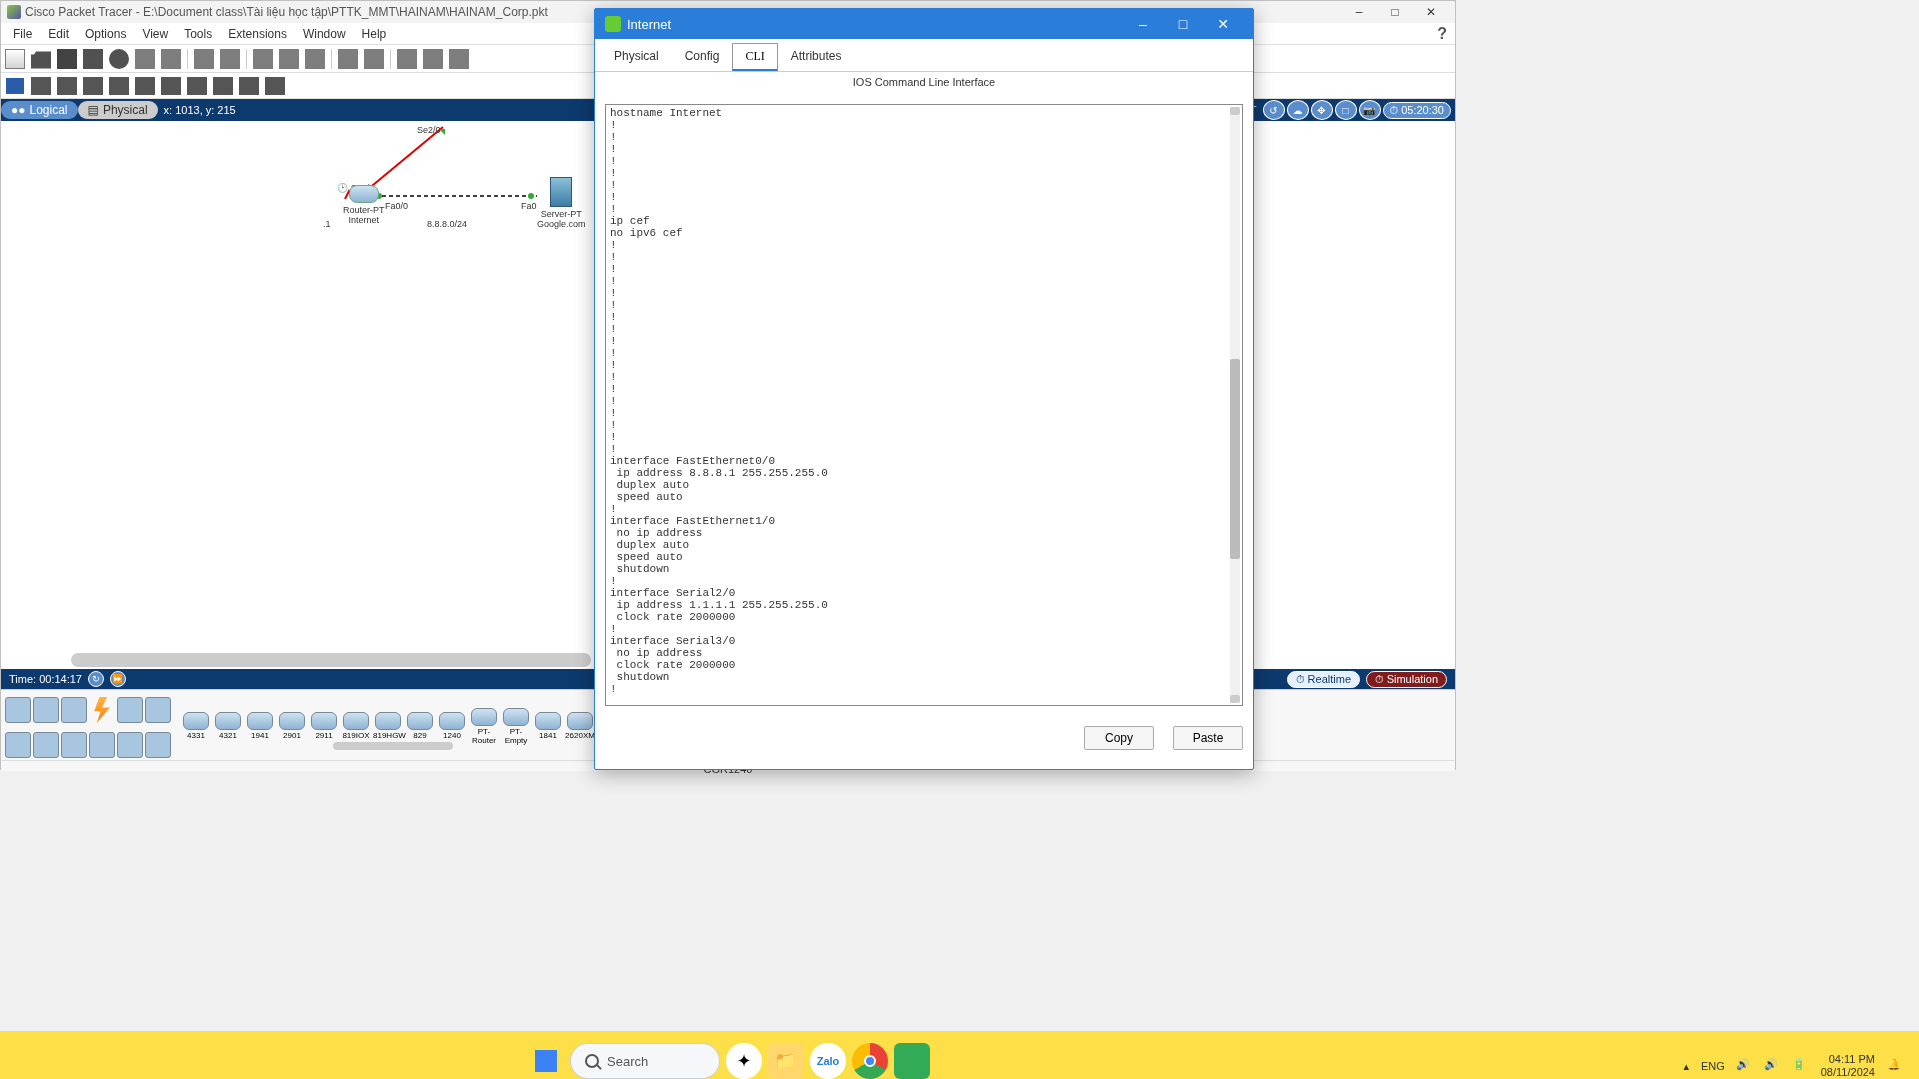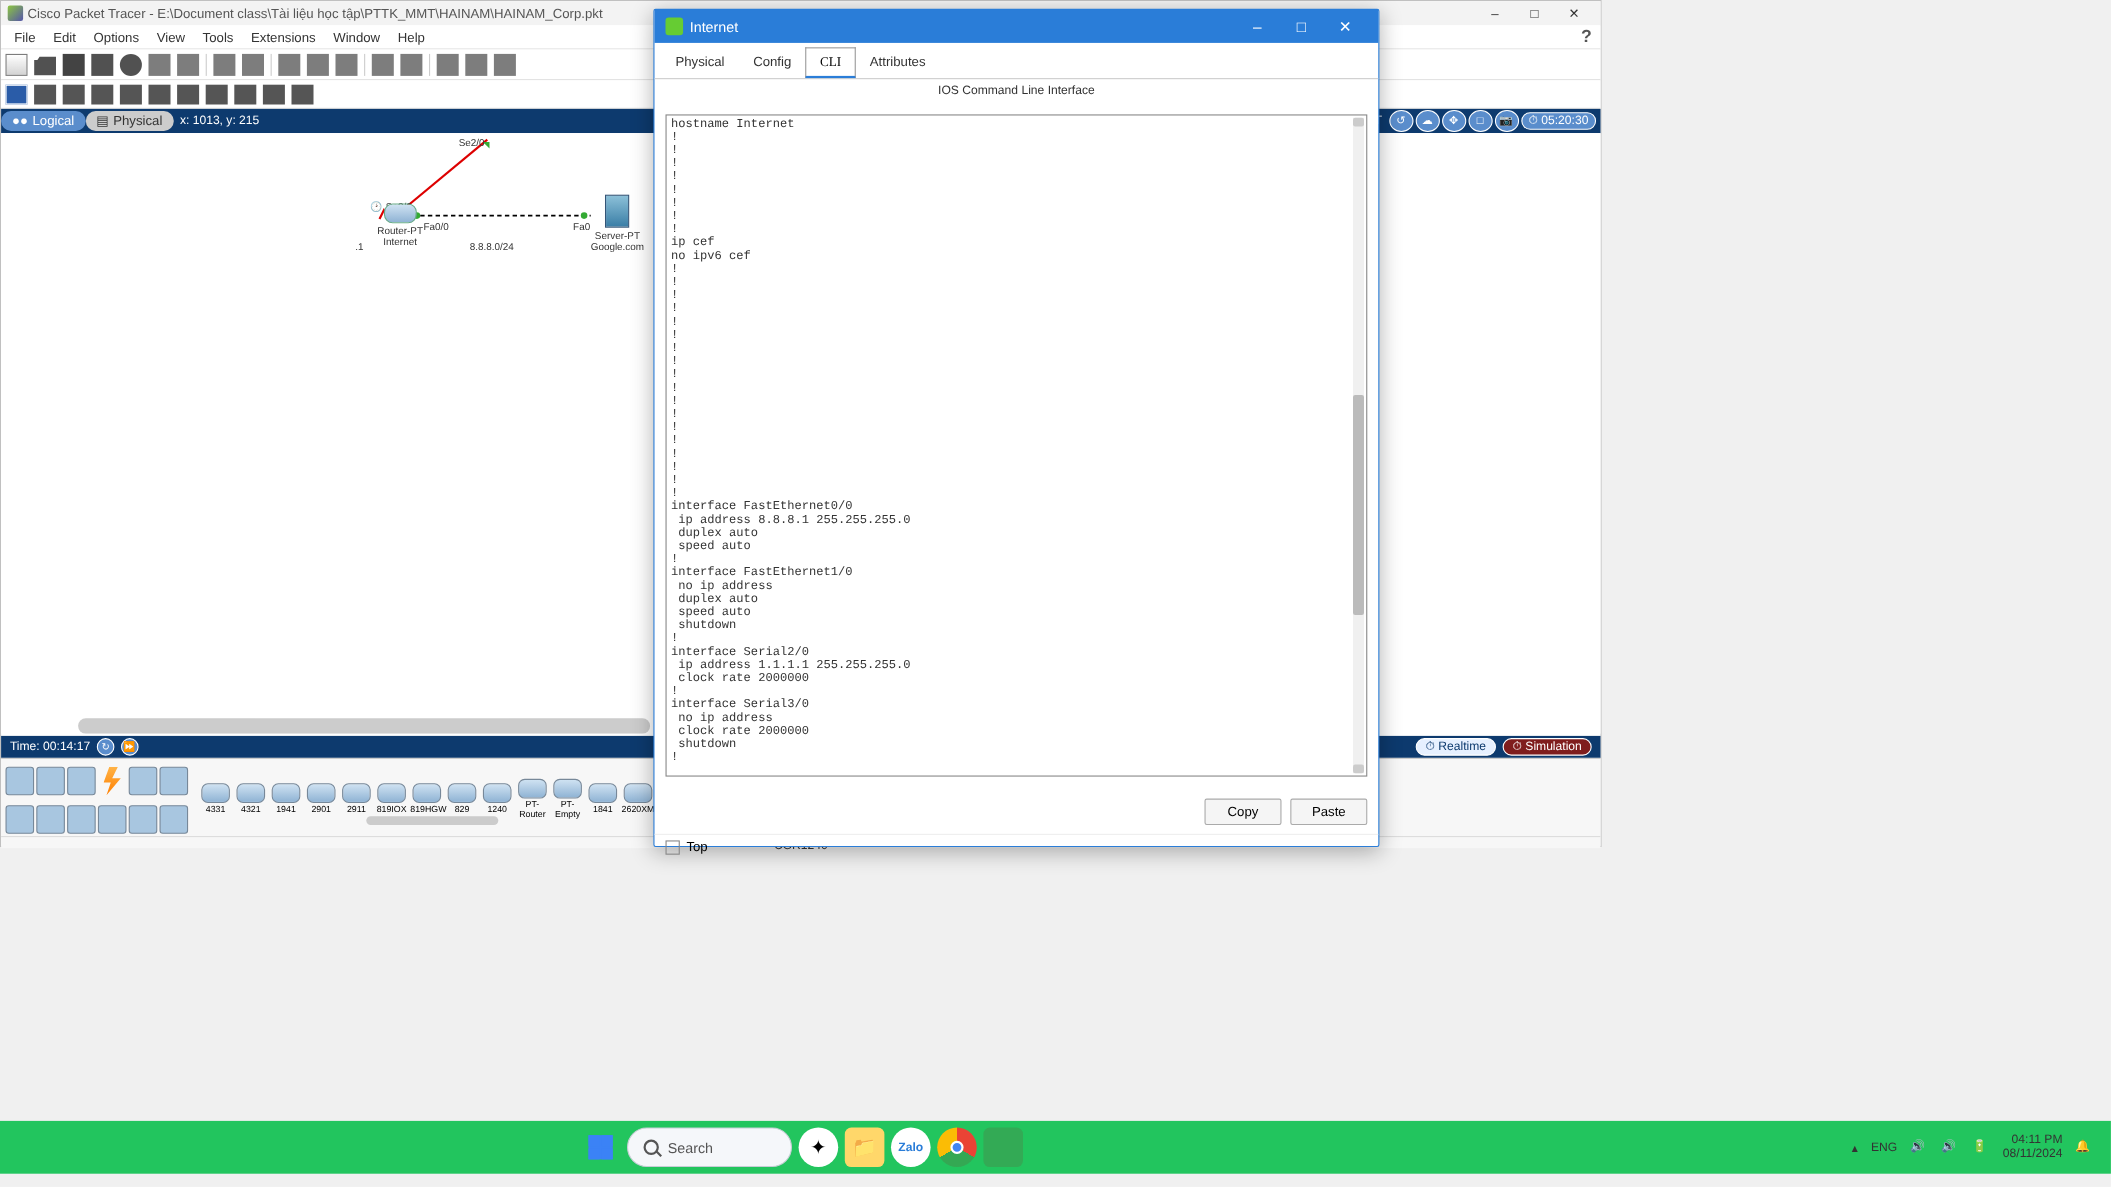--- a/index.html
+++ b/index.html
@@ -67,27 +67,27 @@
 .dialog .dtitle .dspacer { flex: 1; }
 .dialog .dtitle .dbtn { width: 40px; height: 30px; display: flex; align-items: center; justify-content: center; font-size: 14px; }
 .dialog .dtabs { display: flex; border-bottom: 1px solid #ccc; padding: 4px 6px 0; font-size: 12px; }
 .dialog .dtab { padding: 5px 12px; border: 1px solid transparent; border-bottom: none; color: #333; }
 .dialog .dtab.active { border-color: #999; border-bottom: 2px solid #2a7dd8; background: #fff; color: #000; font-family: Liberation Serif, serif; }
 .dialog .cli-caption { text-align: center; font-size: 11px; padding: 4px; color: #333; }
 .dialog .cli-box { margin: 12px 10px; border: 1px solid #888; height: 602px; position: relative; background: #fff; }
 .dialog .cli-text { font-family: "Courier New", monospace; font-size: 11px; line-height: 12px; white-space: pre; padding: 2px 4px; color: #333; overflow: hidden; height: 100%; }
 .dialog .cli-scroll { position: absolute; right: 2px; top: 2px; width: 10px; height: calc(100% - 4px); background: #f0f0f0; }
 .dialog .cli-scroll .thumb { position: absolute; width: 10px; background: #bbb; border-radius: 2px; }
-.dialog .btn-row { display: flex; justify-content: flex-end; padding: 8px 10px; gap: 8px; }
+.dialog .btn-row { display: flex; justify-content: flex-end; padding: 8px 10px; gap: 19px; }
 .dialog .btn { width: 70px; height: 24px; border: 1px solid #aaa; background: #f5f5f5; font-size: 12px; display: flex; align-items: center; justify-content: center; border-radius: 2px; }
 .dialog .top-row { display: flex; align-items: center; padding: 4px 10px; font-size: 12px; gap: 6px; border-top: 1px solid #eee; }
 .dialog .top-row .chk { width: 13px; height: 13px; border: 1px solid #888; }
 
 
-.taskbar { position: absolute; left: 0; bottom: 12px; width: 100%; height: 48px; background: #22c55e; display: flex; align-items: center; padding: 0 8px; }
+.taskbar { position: absolute; left: 0; bottom: 0; width: 100%; height: 48px; background: #fde047; display: flex; align-items: flex-end; padding: 0 8px; }
 .taskbar .start { width: 36px; height: 36px; margin-left: 520px; display: flex; align-items: center; justify-content: center; }
 .taskbar .start .winlogo { width: 22px; height: 22px; background: conic-gradient(#3b82f6 0 25%,#3b82f6 25% 50%,#3b82f6 50% 75%,#3b82f6 75% 100%); display: grid; grid-template: 1fr 1fr/1fr 1fr; gap: 2px; }
 .taskbar .start .winlogo div { background: #3b82f6; }
 .taskbar .search { display: flex; align-items: center; background: #f5f7fa; border-radius: 20px; height: 36px; padding: 0 14px; margin-left: 6px; width: 150px; gap: 8px; border: 1px solid #c8ced6; }
 .taskbar .search .mag { width: 14px; height: 14px; border: 2px solid #555; border-radius: 50%; position: relative; }
 .taskbar .search .mag::after { content: ""; position: absolute; width: 6px; height: 2px; background: #555; right: -5px; bottom: -2px; transform: rotate(45deg); }
 .taskbar .search span { font-size: 13px; color: #555; }
 .taskbar .tbicon { width: 36px; height: 36px; margin-left: 6px; border-radius: 6px; display: flex; align-items: center; justify-content: center; font-size: 18px; }
 .taskbar .tray { margin-left: auto; display: flex; align-items: center; gap: 12px; font-size: 11px; color: #333; padding-right: 8px; }
 .taskbar .tray .clock { text-align: right; line-height: 13px; }
@@ -322,24 +322,20 @@
     <div class="cli-scroll">
       <div style="top:0;height:8px;background:#ccc" class="thumb"></div>
       <div style="top:252px;height:200px" class="thumb"></div>
       <div style="bottom:0;height:8px;background:#ccc" class="thumb"></div>
     </div>
   </div>
   <div class="btn-row">
     <div class="btn">Copy</div>
     <div class="btn">Paste</div>
   </div>
-  <div class="top-row">
-    <div class="chk"></div>
-    <span>Top</span>
-  </div>
 </div>
 
 <div class="taskbar">
   <div class="start">
     <div class="winlogo">
         <div></div>
         <div></div>
         <div></div>
         <div></div>
       </div>

